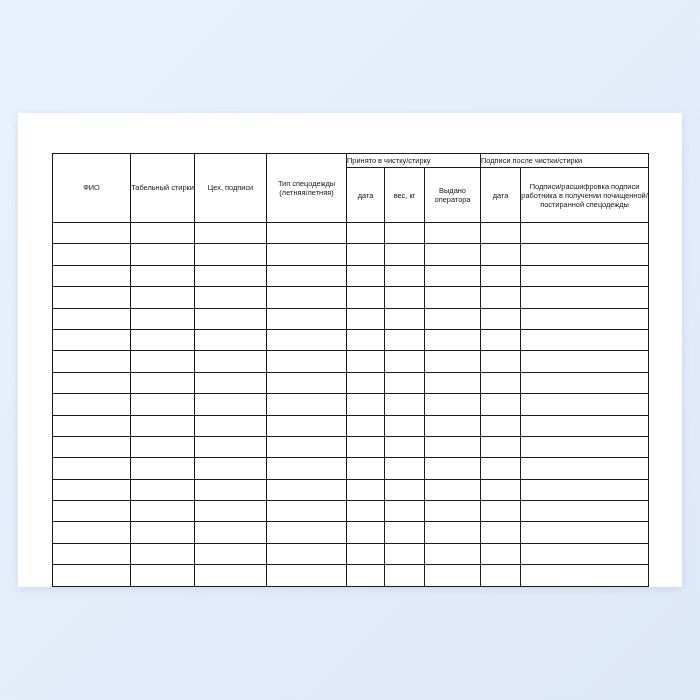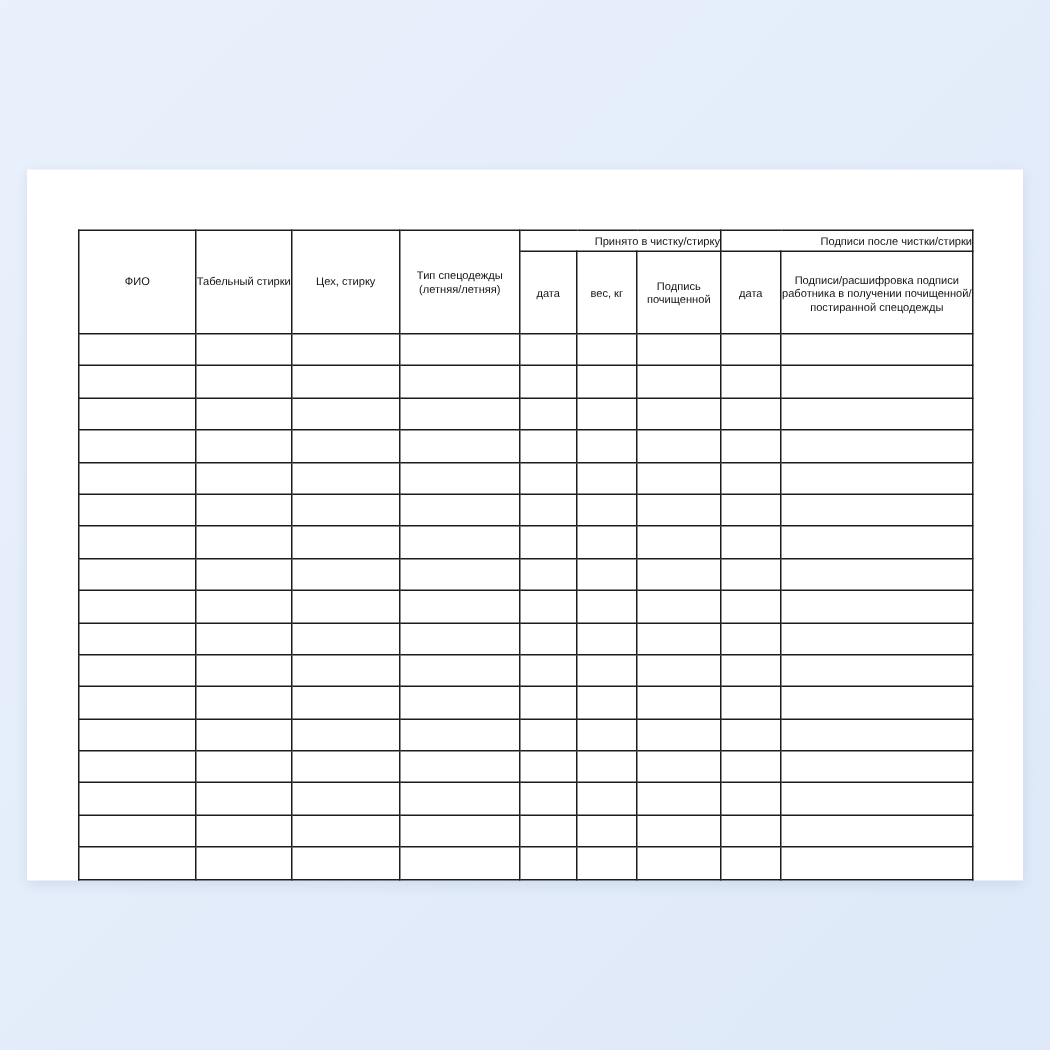--- a/index.html
+++ b/index.html
@@ -50,21 +50,21 @@
   .hdr {
     text-align: center;
     vertical-align: middle;
     font-size: 7.4px;
     line-height: 1.25;
     padding: 2px 2px;
   }
   .hdr-group {
     font-size: 7.4px;
     height: 13px;
-    text-align: right;
+    text-align: left;
     vertical-align: middle;
   }
   .hdr-sub {
     font-size: 7.4px;
     height: 54px;
     text-align: center;
     vertical-align: middle;
     padding: 2px 1px;
   }
   .hdr-tall {
@@ -89,29 +89,29 @@
           <col style="width:38px">
           <col style="width:40px">
           <col style="width:56px">
           <col style="width:40px">
           <col style="width:128px">
         </colgroup>
         <thead>
           <tr>
             <td class="hdr hdr-tall" rowspan="2">ФИО</td>
             <td class="hdr hdr-tall" rowspan="2">Табельный стирки</td>
-            <td class="hdr hdr-tall" rowspan="2">Цех, стирку</td>
+            <td class="hdr hdr-tall" rowspan="2">Цех, подписи</td>
             <td class="hdr hdr-tall" rowspan="2">Тип спецодежды (летняя/летняя)</td>
             <td class="hdr-group" colspan="3">Принято в чистку/стирку</td>
             <td class="hdr-group" colspan="2">Подписи после чистки/стирки</td>
           </tr>
           <tr>
             <td class="hdr-sub">дата</td>
             <td class="hdr-sub">вес, кг</td>
-            <td class="hdr-sub">Подпись почищенной</td>
+            <td class="hdr-sub">Выдано оператора</td>
             <td class="hdr-sub">дата</td>
             <td class="hdr-sub">Подписи/расшифровка подписи работника в получении почищенной/постиранной спецодежды</td>
           </tr>
         </thead>
         <tbody id="table-body">
             <tr class="body-row">
               <td></td>
               <td></td>
               <td></td>
               <td></td>

